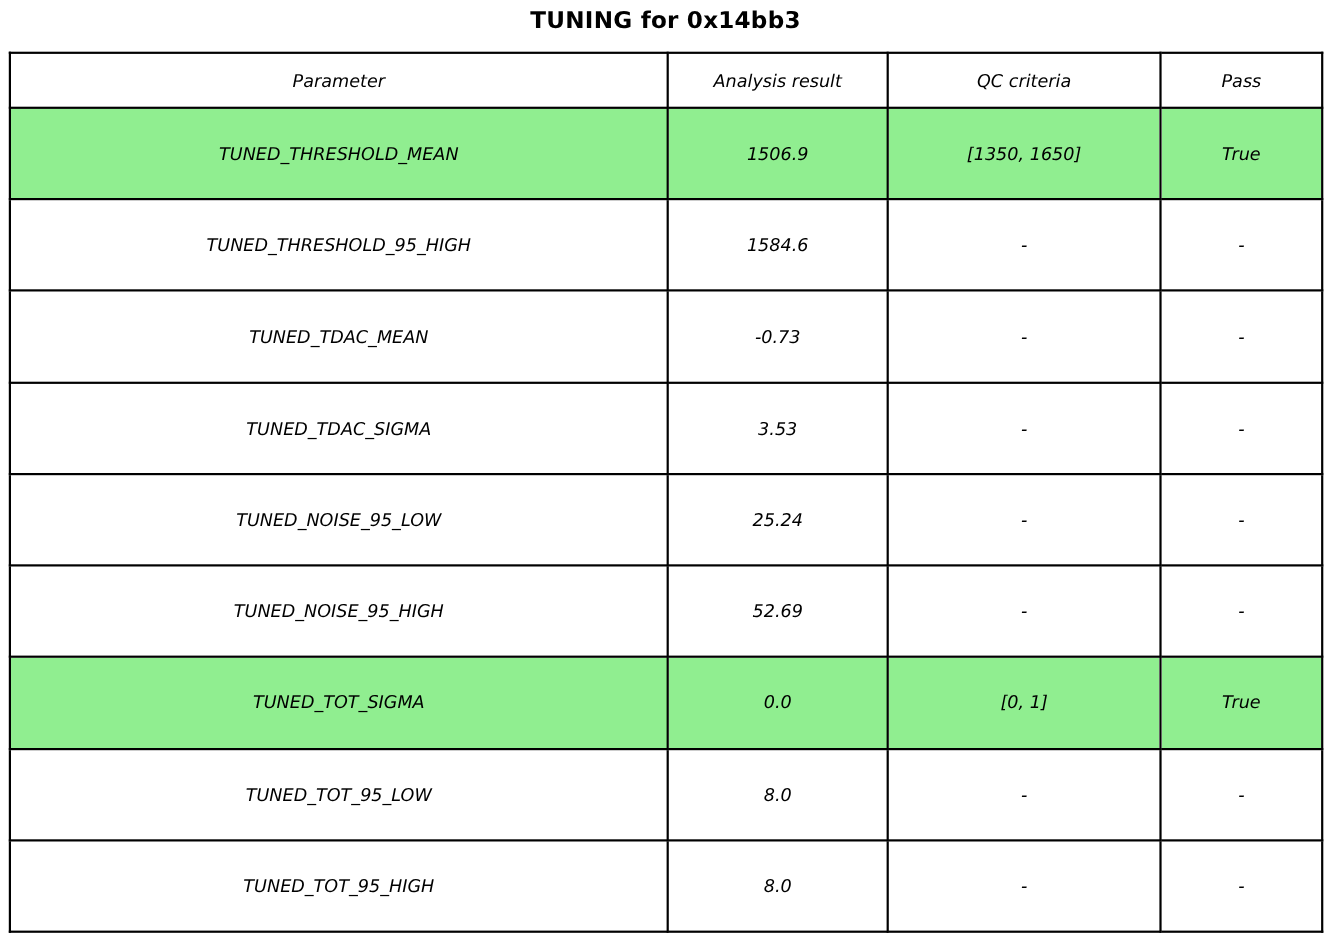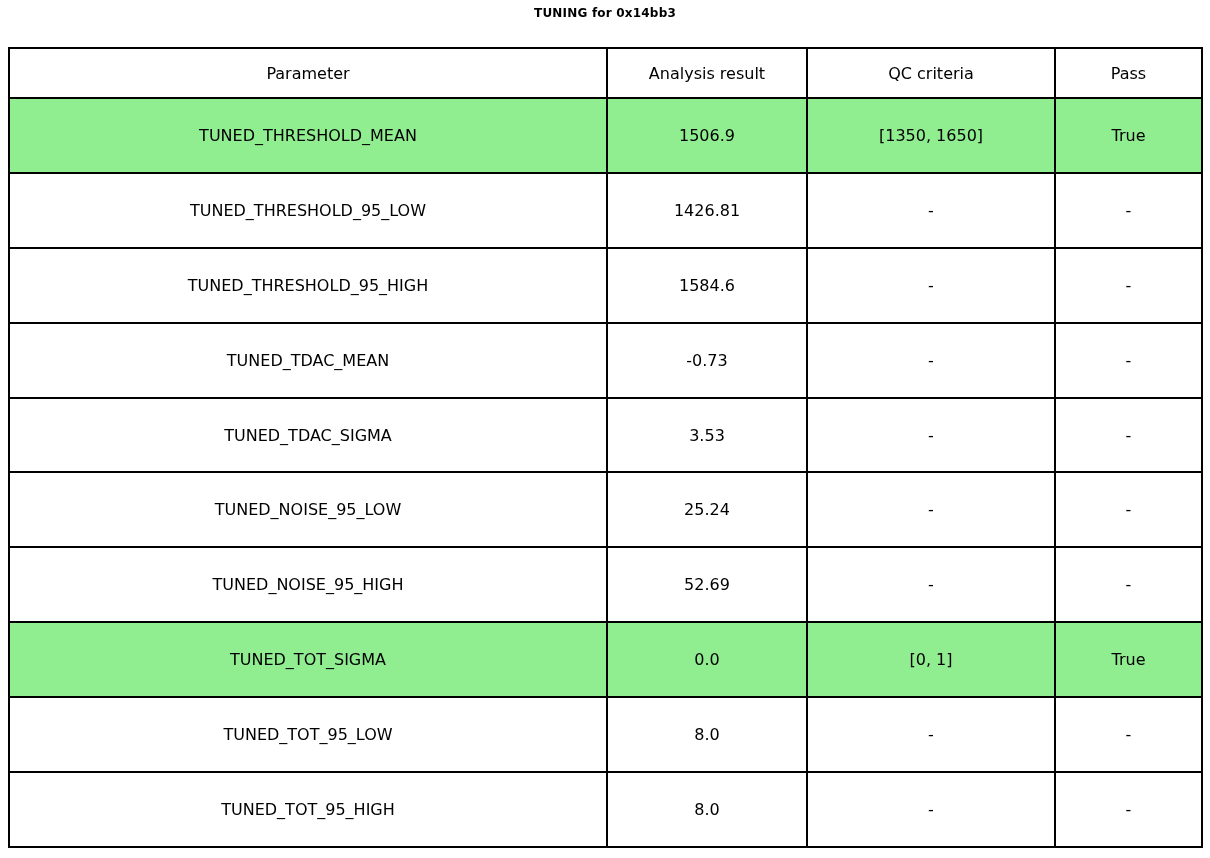--- a/index.html
+++ b/index.html
@@ -8,31 +8,32 @@
     background: #ffffff;
     font-family: "DejaVu Sans", sans-serif;
     color: #000000;
     overflow: hidden;
   }
   .page { position: relative; width: 1210px; height: 858px; }
   .title {
     position: absolute;
     top: 6px; left: 0; width: 1210px;
     text-align: center;
-    font-size: 12px;
+    font-size: 21px;
     font-weight: bold;
     letter-spacing: 0.2px;
   }
   table.qc {
     position: absolute;
     left: 8px; top: 47px;
     width: 1193px; height: 801px;
     border-collapse: collapse;
     table-layout: fixed;
     background: #ffffff;
+    font-style: italic;
   }
   table.qc col.c-param  { width: 598px; }
   table.qc col.c-result { width: 200px; }
   table.qc col.c-qc     { width: 248px; }
   table.qc col.c-pass   { width: 147px; }
   table.qc th, table.qc td {
     border: 2px solid #000000;
     text-align: center;
     vertical-align: middle;
     font-size: 16px;
@@ -64,26 +65,20 @@
           <th>QC criteria</th>
           <th>Pass</th>
         </tr>
     </thead>
     <tbody>
         <tr class="hl">
           <td>TUNED_THRESHOLD_MEAN</td>
           <td>1506.9</td>
           <td>[1350, 1650]</td>
           <td>True</td>
-        </tr>
-        <tr>
-          <td>TUNED_THRESHOLD_95_LOW</td>
-          <td>1426.81</td>
-          <td>-</td>
-          <td>-</td>
         </tr>
         <tr>
           <td>TUNED_THRESHOLD_95_HIGH</td>
           <td>1584.6</td>
           <td>-</td>
           <td>-</td>
         </tr>
         <tr>
           <td>TUNED_TDAC_MEAN</td>
           <td>-0.73</td>

